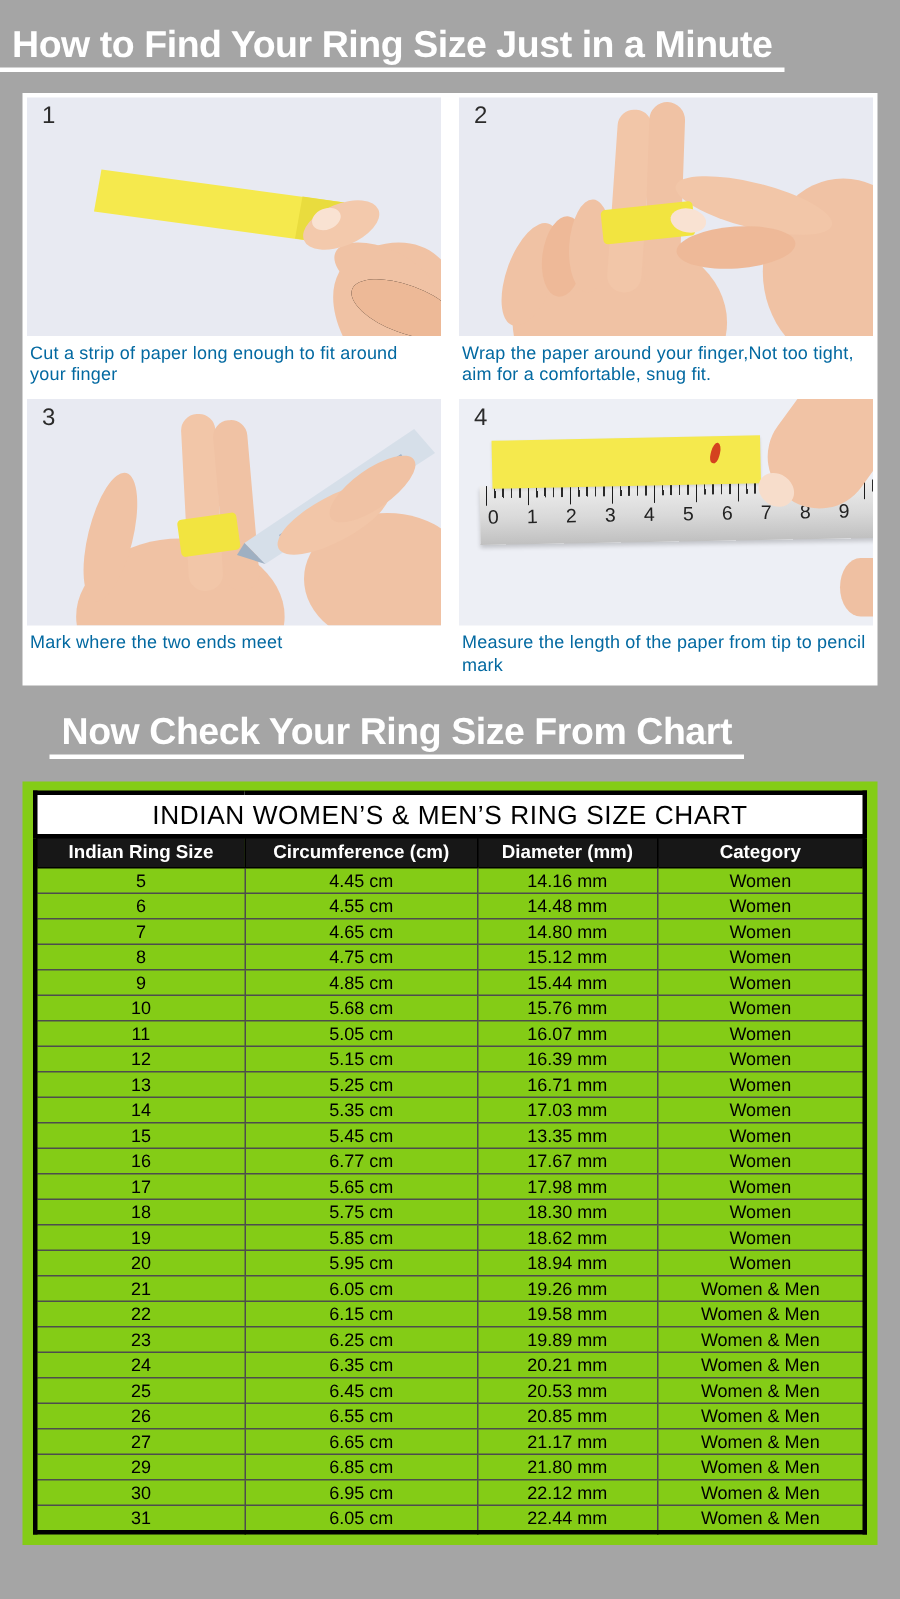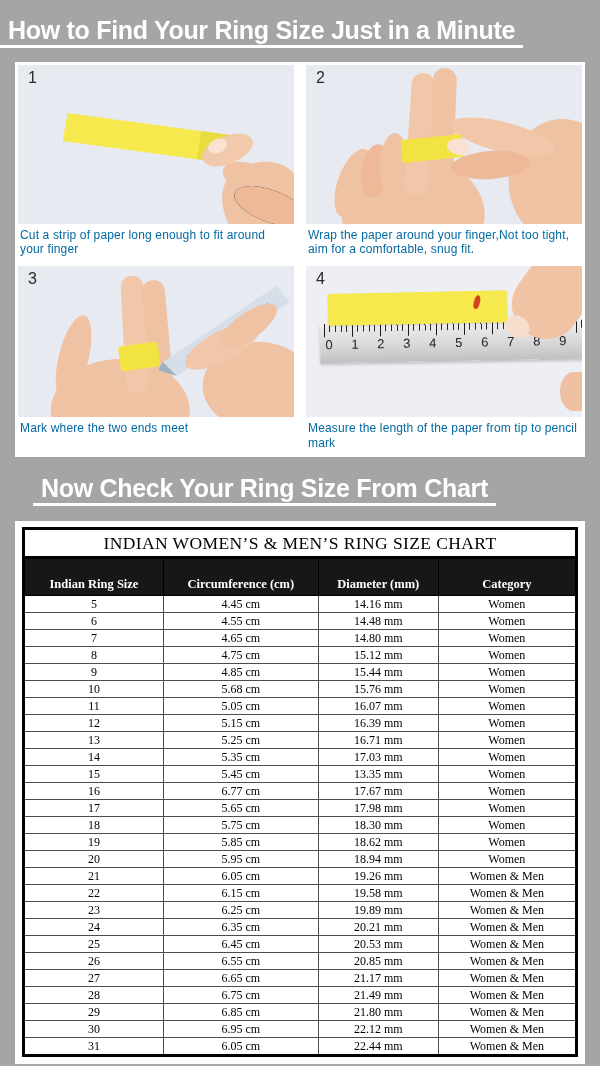--- a/index.html
+++ b/index.html
@@ -100,41 +100,40 @@
   }
   .finger-corner {
     position: absolute; right: -2%; top: 70%; width: 10%; height: 26%;
     background: #efc0a2; border-radius: 50% 0 0 50% / 50% 0 0 50%;
     z-index: 4;
   }
 
   
   .chart-panel {
     margin: 16px 15px 0;
-    background: #ffffff;
+    background: #84cc16;
     padding: 6px 7px 7px;
-    font-family: Liberation Serif, serif;
   }
   table.ring {
     width: 100%;
     border-collapse: collapse;
     border: 3px solid #000;
     table-layout: fixed;
   }
   col.c1 { width: 25.3%; } col.c2 { width: 28%; }
   col.c3 { width: 21.7%; } col.c4 { width: 25%; }
   th.t-title {
     font-size: 17.5px; font-weight: normal; letter-spacing: 0.4px;
     color: #000; text-align: center; padding: 3px 0 2px;
     border: 3px solid #000; background: #fff;
   }
   tr.t-head th {
     background: #171717; color: #fff;
     font-size: 12.5px; font-weight: bold;
-    padding: 18px 0 3px; text-align: center;
+    padding: 2px 0 3px; text-align: center;
     border: 1px solid #000; border-left: 1px solid #555;
   }
   tbody td {
     font-size: 12px; color: #000; text-align: center;
     padding: 1px 0; height: 14px; line-height: 14px;
     border: 1px solid #4d4d4d;
   }
 </style>
 </head>
 <body>
@@ -382,26 +381,20 @@
           <td>20.85 mm</td>
           <td>Women &amp; Men</td>
         </tr>
         <tr>
           <td>27</td>
           <td>6.65 cm</td>
           <td>21.17 mm</td>
           <td>Women &amp; Men</td>
         </tr>
         <tr>
-          <td>28</td>
-          <td>6.75 cm</td>
-          <td>21.49 mm</td>
-          <td>Women &amp; Men</td>
-        </tr>
-        <tr>
           <td>29</td>
           <td>6.85 cm</td>
           <td>21.80 mm</td>
           <td>Women &amp; Men</td>
         </tr>
         <tr>
           <td>30</td>
           <td>6.95 cm</td>
           <td>22.12 mm</td>
           <td>Women &amp; Men</td>

